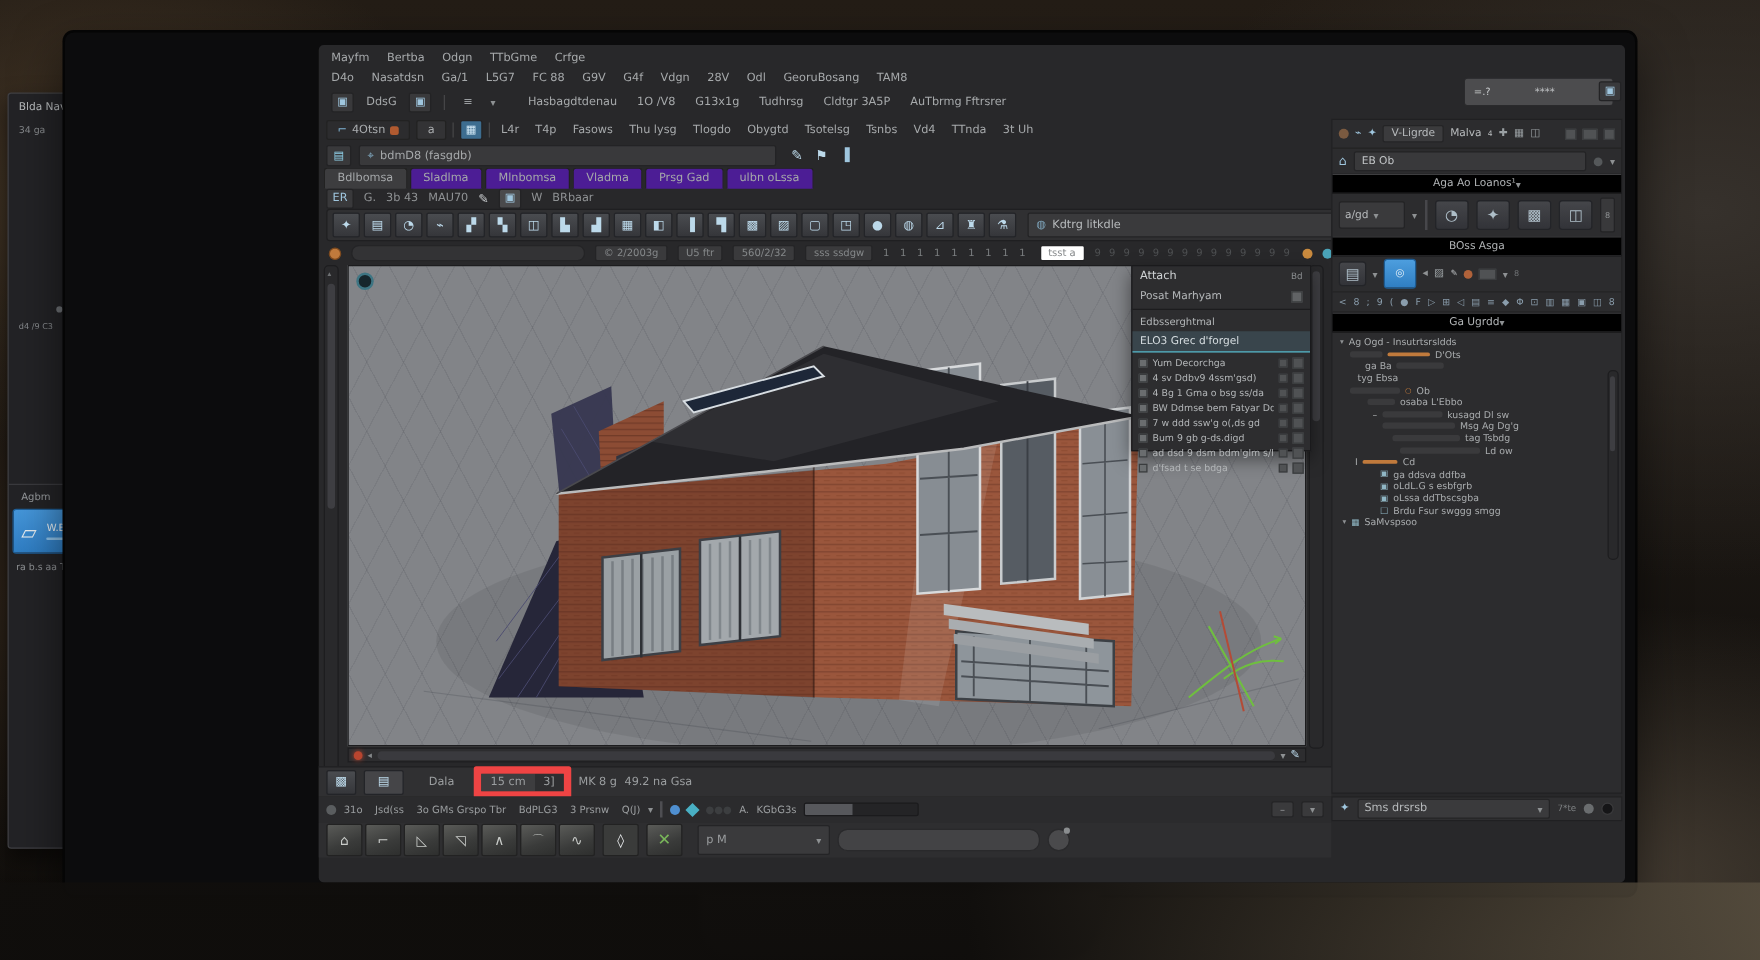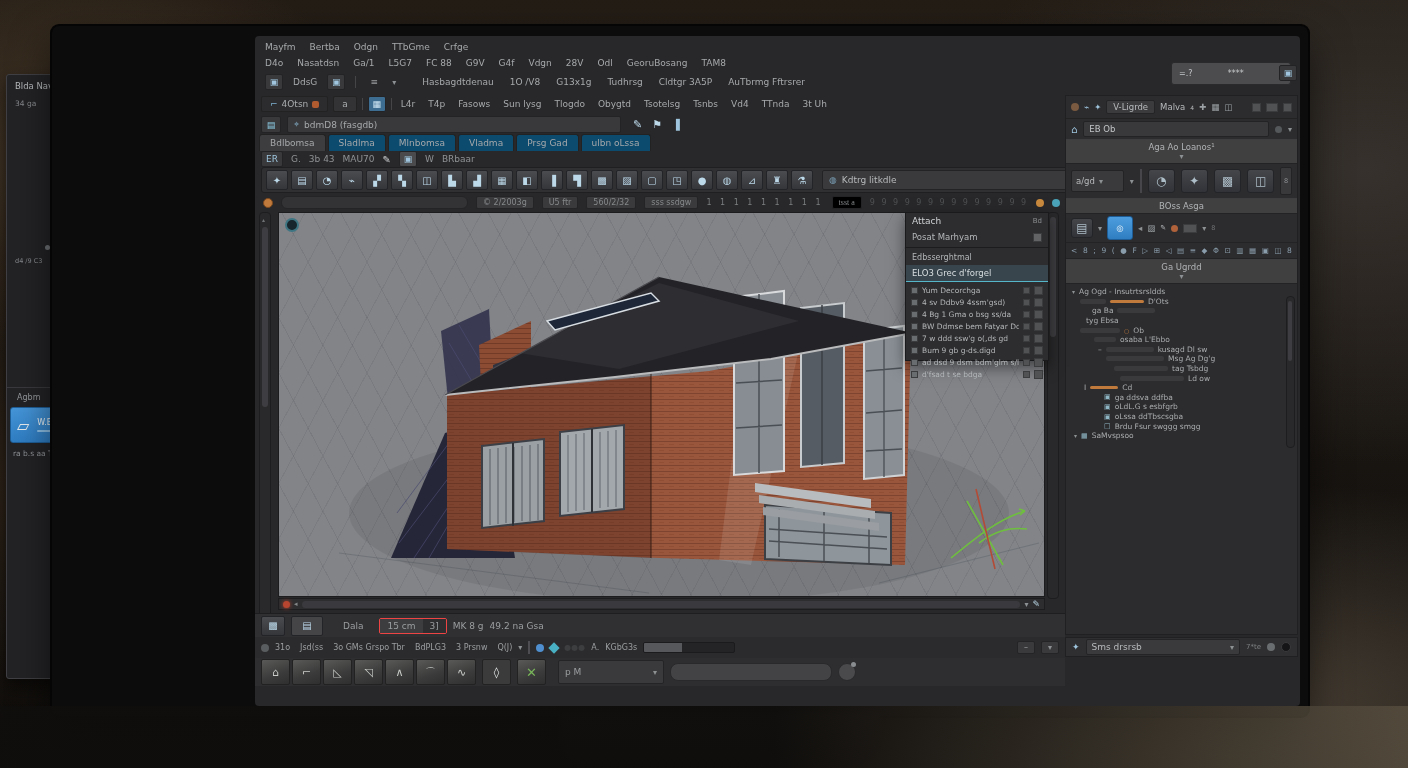--- a/index.html
+++ b/index.html
@@ -19,21 +19,21 @@
   
   #app{position:absolute;left:203px;top:10px;width:1045px;height:670px;background:#28282a;border-radius:4px;font-size:9px;}
   .mrow{position:absolute;left:10px;display:flex;gap:14px;align-items:center;color:#a6a9ab;}
   .mrow span{white-space:nowrap;}
   .tbtn{background:#333335;border:1px solid #222;border-radius:2px;padding:2px 8px;color:#a9acae;white-space:nowrap;}
   .ibtn{display:inline-flex;align-items:center;justify-content:center;width:16px;height:14px;background:#39393b;border:1px solid #232325;border-radius:2px;color:#9fc6de;font-size:9px;}
   .flat{background:none;border:none;color:#9a9da0;}
   .sep{width:1px;height:12px;background:#454547;}
   .chev{color:#8e9193;font-size:8px;}
   
-  .tab{background:#0c4a6e;border:1px solid #222;border-bottom:none;border-radius:3px 3px 0 0;padding:3px 10px;color:#a5a8aa;}
+  .tab{background:#4c1d95;border:1px solid #222;border-bottom:none;border-radius:3px 3px 0 0;padding:3px 10px;color:#a5a8aa;}
   .tab.first{background:#3d3d3f;}
   
   #bigbar{position:absolute;left:6px;top:131px;width:1035px;height:26px;background:#303032;border:1px solid #1f1f21;border-radius:3px;display:flex;align-items:center;gap:3px;padding:0 4px;box-sizing:border-box;}
   .gico{width:20px;height:18px;background:linear-gradient(180deg,#4a4c50,#35363a);border:1px solid #232428;border-radius:2px;color:#bcd9ea;font-size:10px;display:inline-flex;align-items:center;justify-content:center;}
   
   #viewport{position:absolute;left:23px;top:176px;width:767px;height:385px;background-color:#828488;
     background-image:repeating-linear-gradient(62deg, rgba(50,52,62,.12) 0 1px, transparent 1px 26px),
                      repeating-linear-gradient(-62deg, rgba(50,52,62,.10) 0 1px, transparent 1px 26px);
     border:1px solid #1c1c1e;box-sizing:border-box;overflow:hidden;}
   
@@ -41,21 +41,21 @@
   .ctxrow{display:flex;align-items:center;gap:5px;padding:3px 6px;}
   .ctxhdr{font-size:9px;color:#cfd2d4;}
   .ctxsel{background:#39454c;border-bottom:1px solid #54b6c8;color:#d6dde0;font-size:8.5px;}
   .ctxit{display:flex;align-items:center;gap:4px;padding:1.5px 5px;}
   .mini{width:7px;height:7px;background:#505254;border:1px solid #3a3c3e;flex:none;}
   
   .sbv{background:#29292b;border:1px solid #1d1d1f;border-radius:4px;}
   .thumbv{position:absolute;left:1px;width:6px;background:#3e3e42;border-radius:3px;}
   
   #rpanel{position:absolute;left:810px;top:59px;width:233px;height:540px;background:#2c2c2e;border:1px solid #202022;box-sizing:border-box;font-size:8.5px;}
-  .rphdr{display:flex;align-items:center;justify-content:center;background:#404040;border-top:1px solid #3e3e40;border-bottom:1px solid #232325;padding:2px 6px;color:#b0b3b5;flex-direction:column;}
+  .rphdr{display:flex;align-items:center;justify-content:center;background:#000000;border-top:1px solid #3e3e40;border-bottom:1px solid #232325;padding:2px 6px;color:#b0b3b5;}
   .rbig{width:26px;height:22px;background:linear-gradient(180deg,#45464a,#323338);border:1px solid #232428;border-radius:3px;display:inline-flex;align-items:center;justify-content:center;color:#aebec8;font-size:12px;}
   .treeRow{display:flex;align-items:center;gap:4px;height:9.6px;color:#a9acae;font-size:7.5px;white-space:nowrap;overflow:hidden;}
   .gbar{height:5px;background:#3a3a3c;border-radius:2px;flex:none;}
   .obar{height:3px;background:#c07a3c;border-radius:2px;flex:none;}
   
   .brow{position:absolute;left:0;width:810px;display:flex;align-items:center;gap:6px;padding:0 6px;box-sizing:border-box;color:#9b9ea0;}
   .bigtool{width:27px;height:24px;background:linear-gradient(160deg,#5a5b58,#3a3b3a 60%,#2e2f2e);border:1px solid #222;border-radius:2px;display:inline-flex;align-items:center;justify-content:center;color:#c9ccc9;font-size:11px;}
   .pill{background:#3a3a3c;border:1px solid #242426;border-radius:2px;padding:1px 6px;}
   .dot{width:8px;height:8px;border-radius:50%;}
   
@@ -236,21 +236,21 @@
         </span>
         <span class="tbtn">a</span>
         <span class="sep"></span>
         <span class="ibtn" style="background:#3d6d90;color:#cfe6f4;">▦</span>
         <span class="sep"></span>
         <span style="display:flex;gap:13px;padding-left:4px;">
 
         <span>L4r</span>
             <span>T4p</span>
             <span>Fasows</span>
-            <span>Sun lysg</span>
+            <span>Thu lysg</span>
             <span>Tlogdo</span>
             <span>Obygtd</span>
             <span>Tsotelsg</span>
             <span>Tsnbs</span>
             <span>Vd4</span>
             <span>TTnda</span>
             <span>3t Uh</span>
           </span>
       </div>
 
@@ -325,21 +325,21 @@
       </div>
 
       <div class="mrow" style="top:159px;height:15px;left:8px;gap:8px;color:#85888a;font-size:8px;">
         <span class="dot" style="background:#c07a3c;border:1px solid #7e4a1e;"></span>
         <span style="width:185px;height:11px;background:#333335;border:1px solid #242426;border-radius:6px;"></span>
         <span class="pill">© 2/2003g</span>
         <span class="pill">U5 ftr</span>
         <span class="pill">560/2/32</span>
         <span class="pill">sss ssdgw</span>
         <span style="letter-spacing:3px;color:#7c7f81;">1  1  1  1  1  1  1  1  1</span>
-        <span class="pill" style="background:#000000;font-family:Liberation Serif, serif;">tsst  a</span>
+        <span class="pill" style="background:#ffffff;">tsst  a</span>
         <span style="letter-spacing:2px;color:#4e5052;">9 9 9 9 9 9 9 9 9 9 9 9 9 9</span>
         <span class="dot" style="background:#c98a3e;"></span>
         <span class="dot" style="background:#4aa3b8;"></span>
         <span class="chev">▾</span>
       </div>
 
       <div class="abs" style="left:916px;top:26px;width:104px;height:21px;background:#4c4c4e;border-radius:3px;border:1px solid #2a2a2c;display:flex;align-items:center;justify-content:space-between;padding:0 7px;color:#c6c9cb;font-size:8px;">
         <span>=.?</span>
         <span>****</span>
         <span class="chev">▾</span>
@@ -744,21 +744,21 @@
         </span>
         <span style="color:#7c7f81;font-size:7px;">7*te</span>
         <span class="dot" style="background:#6a6d6f;"></span>
         <span class="dot" style="background:#151517;border:1px solid #3a3a3c;"></span>
       </div>
 
       <div class="brow" style="top:577px;height:24px;background:#303032;border-top:1px solid #1e1e20;">
         <span class="gico" style="width:22px;height:18px;">▩</span>
         <span class="gico" style="width:30px;height:18px;background:#454548;">▤</span>
         <span style="margin-left:14px;">Dala</span>
-        <span style="display:inline-flex;border:1px solid #ef4444;border-radius:2px;overflow:hidden;margin-left:10px;text-align:center;">
+        <span style="display:inline-flex;border:6px solid #ef4444;border-radius:2px;overflow:hidden;margin-left:10px;text-align:center;">
           <span style="padding:2px 7px;background:#3d3d3f;">15 cm</span>
           <span style="padding:2px 7px;background:#2e2e30;">3]</span>
         </span>
         <span>MK 8 g</span>
         <span>49.2 na Gsa</span>
       </div>
 
       <div class="brow" style="top:601px;height:21px;background:#2b2b2d;font-size:8px;">
         <span class="dot" style="background:#5a5d5f;"></span>
         <span style="display:flex;gap:10px;">

